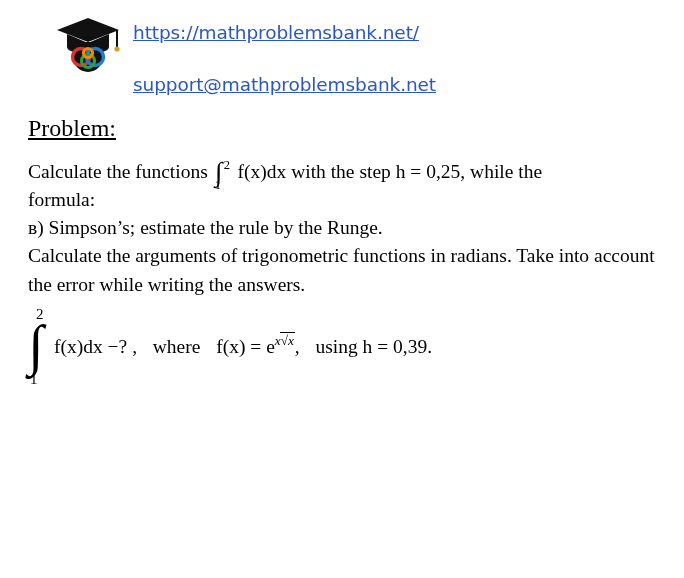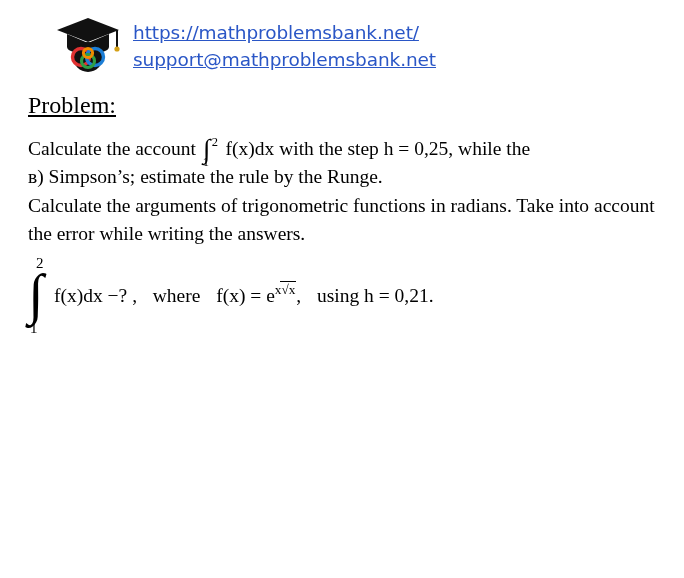--- a/index.html
+++ b/index.html
@@ -36,20 +36,21 @@
     margin-right: 12px;
   }
   .logo svg {
     display: block;
   }
   .links {
     display: flex;
     flex-direction: column;
     justify-content: center;
     padding-top: 6px;
+    gap: 25px;
   }
   .link {
     font-family: "DejaVu Sans", sans-serif;
     font-size: 18.5px;
     color: #2a56c6;
     text-decoration: underline;
     line-height: 1.45;
     letter-spacing: -0.1px;
     white-space: nowrap;
   }
@@ -134,20 +135,21 @@
     left: 2px;
     top: 62px;
   }
   .eq-rest {
     padding-top: 24px;
     white-space: nowrap;
   }
   .sup {
     font-size: 0.68em;
     vertical-align: super;
+    font-style: italic;
   }
   .sqrt-wrap {
     border-top: 1px solid #000;
     padding: 0 1px 0 1px;
     margin-left: -1px;
   }
   .nbsp-w { display:inline-block; width: 6px; }
 </style>
 </head>
 <body>
@@ -175,51 +177,52 @@
       <a class="link" href="#">https://mathproblemsbank.net/</a>
       <a class="link" href="#">support@mathproblemsbank.net</a>
     </div>
   </div>
 
   <div class="content">
 
     <div class="problem-heading">Problem:</div>
 
     <div class="para justify">
-      <span>Calculate the account</span>
+      <span>Calculate the functions</span>
       <span class="integral-inline">
         <span class="sign">∫</span>
         <span class="upper">2</span>
         <span class="lower">1</span>
       </span>
       <span class="mi">f(x)dx</span>
       <span>with the step</span>
       <span class="mi">h</span>
       <span>= 0,25,</span>
       <span>while   the</span>
     </div>
 
+    <div class="para">formula:</div>
 
     <div class="para">в) Simpson’s; estimate the rule by the Runge.</div>
     <div class="para">Calculate the arguments of trigonometric functions in radians. Take into account the error while writing the answers.</div>
 
     <div class="display-eq">
       <span class="big-int">
         <span class="upper">2</span>
         <span class="sign">∫</span>
         <span class="lower">1</span>
       </span>
       <span class="eq-rest">
         <span class="mi">f(x)dx −? ,</span>
         <span class="nbsp-w"></span>
         <span>where</span>
         <span class="nbsp-w"></span>
         <span class="mi">f(x) =</span>
         <span class="mi">e</span><span class="sup"><span>x</span><span class="sqrt-wrap">√x</span></span><span>,</span>
         <span class="nbsp-w"></span>
         <span>using</span>
         <span class="mi">h</span>
-        <span>= 0,21.</span>
+        <span>= 0,39.</span>
       </span>
     </div>
 
   </div>
 </div>
 
 </body></html>

